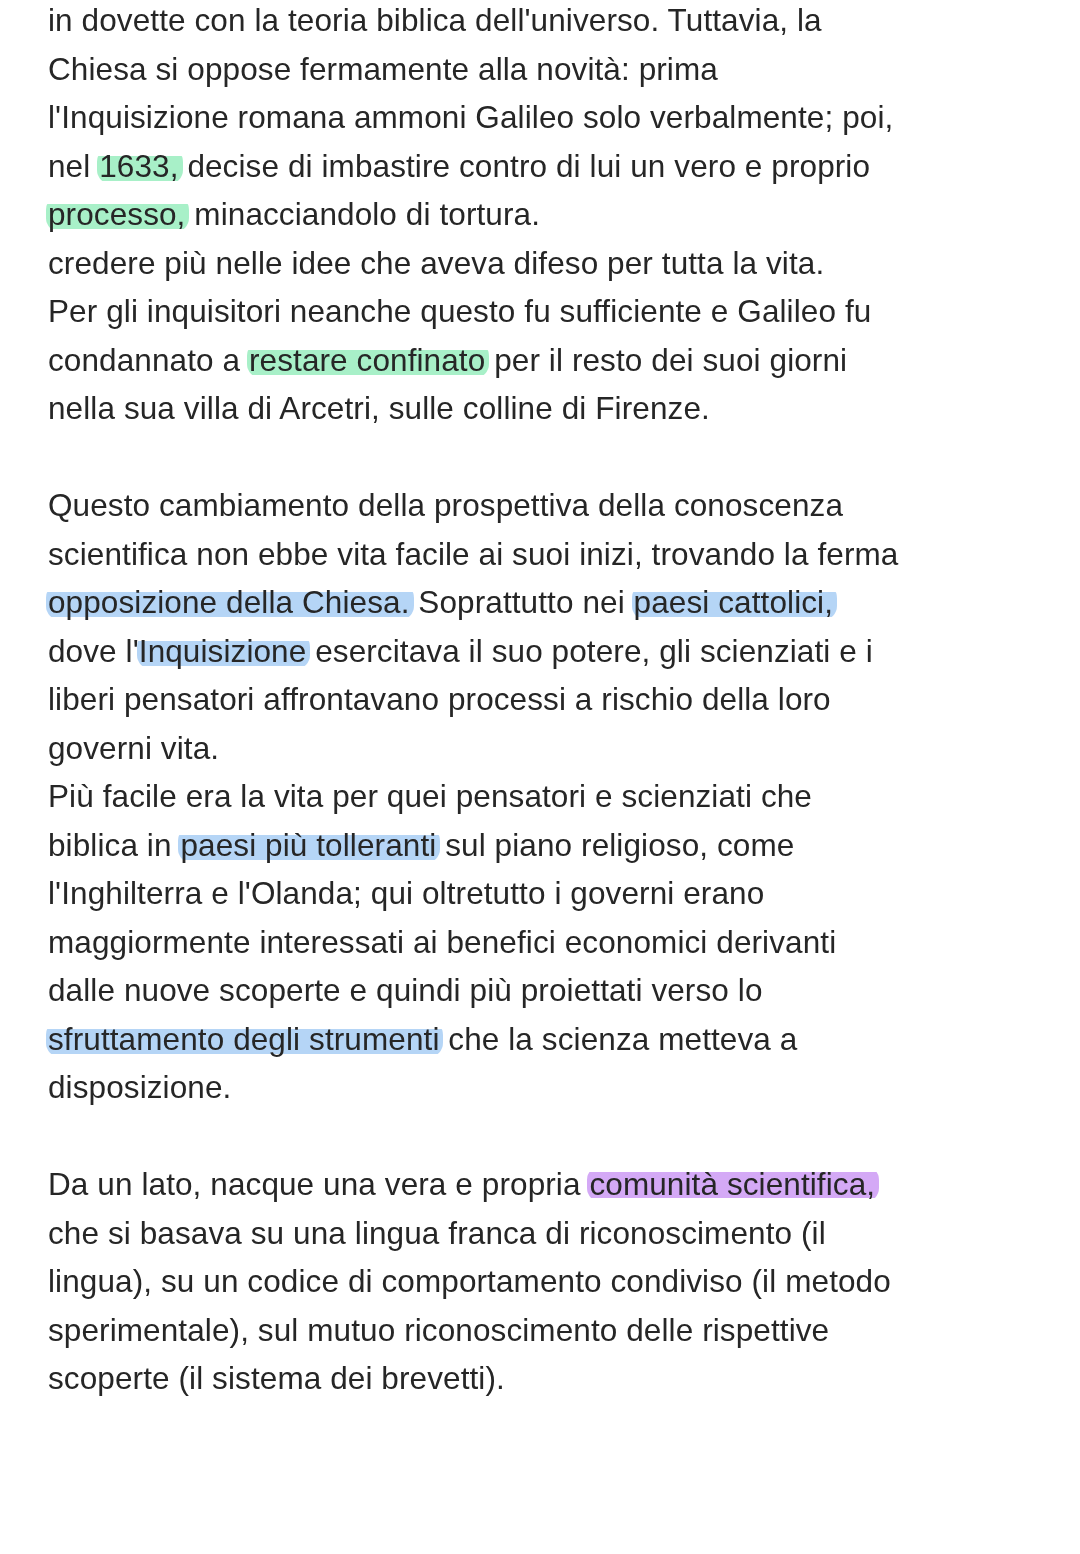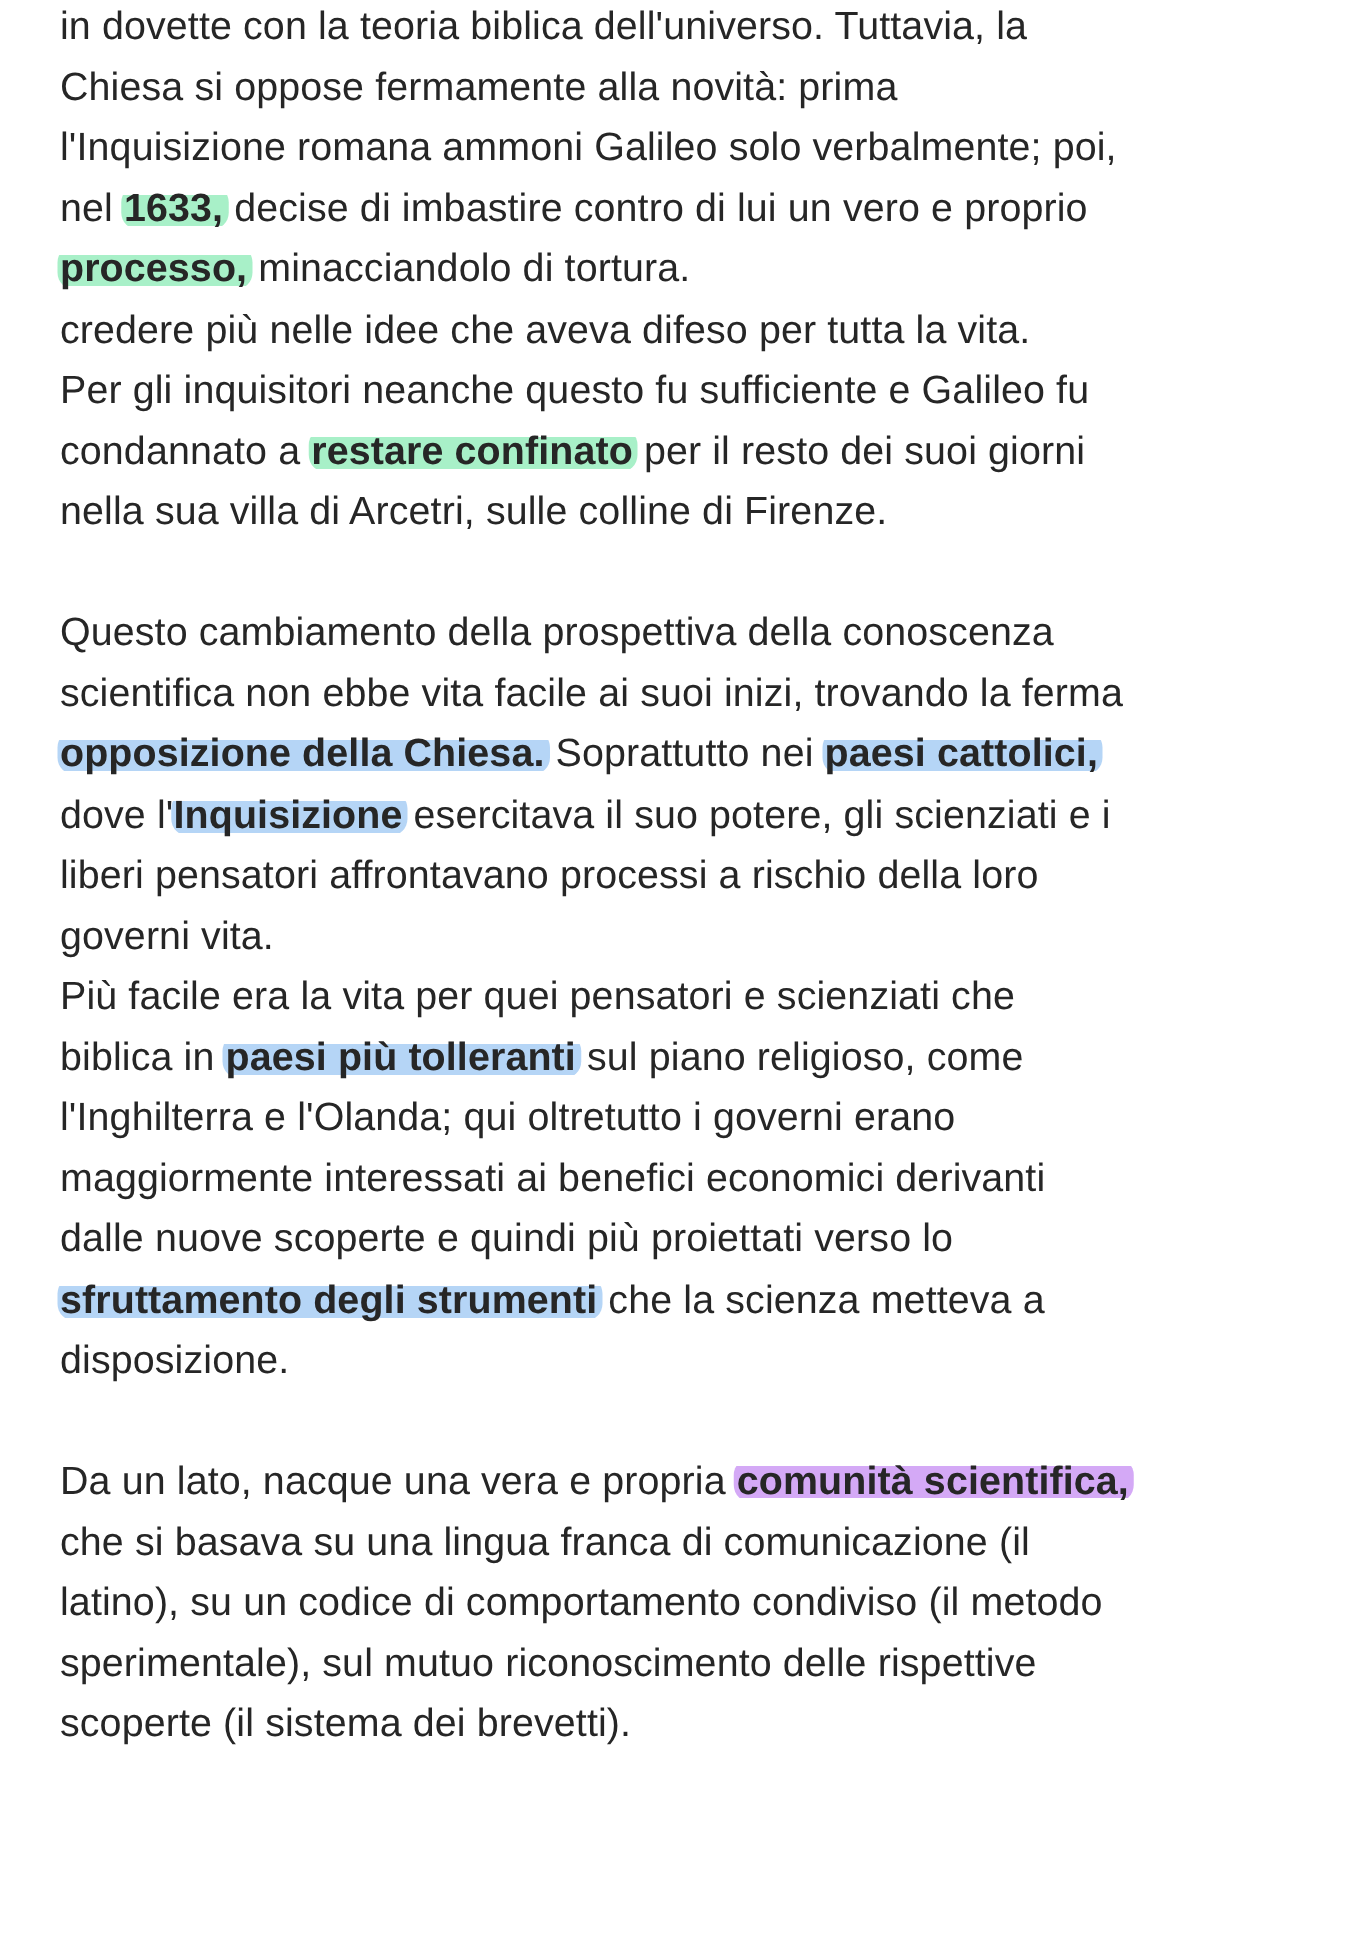--- a/index.html
+++ b/index.html
@@ -31,21 +31,20 @@
     }
     .gap {
       display: block;
       height: 48.5px;
     }
     .hl {
       border-radius: 14px;
       padding: 0 4px 0 2px;
       margin: 0 -4px 0 -2px;
       box-decoration-break: clone;
-      font-weight: bold;
       -webkit-box-decoration-break: clone;
     }
     .hl-green { background: linear-gradient(to bottom, transparent 22%, #a8f0c8 22%, #a8f0c8 92%, transparent 92%); }
     .hl-blue { background: linear-gradient(to bottom, transparent 22%, #b5d5f6 22%, #b5d5f6 92%, transparent 92%); }
     .hl-purple { background: linear-gradient(to bottom, transparent 18%, #d4a9f6 18%, #d4a9f6 90%, transparent 90%); }
     .hl-green, .hl-blue, .hl-purple { border-radius: 14px; }
   </style>
 </head>
 <body>
 
@@ -96,21 +95,21 @@
   <span class="line"><span>dalle nuove scoperte e quindi più proiettati verso lo</span></span>
 
   <span class="line"><span class="hl hl-blue">sfruttamento degli strumenti</span><span> che la scienza metteva a</span></span>
 
   <span class="line"><span>disposizione.</span></span>
 
   <span class="gap"></span>
 
   <span class="line"><span>Da un lato, nacque una vera e propria </span><span class="hl hl-purple">comunità scientifica,</span></span>
 
-  <span class="line"><span>che si basava su una lingua franca di comunicazione (il</span></span>
+  <span class="line"><span>che si basava su una lingua franca di riconoscimento (il</span></span>
 
-  <span class="line"><span>latino), su un codice di comportamento condiviso (il metodo</span></span>
+  <span class="line"><span>lingua), su un codice di comportamento condiviso (il metodo</span></span>
 
   <span class="line"><span>sperimentale), sul mutuo riconoscimento delle rispettive</span></span>
 
   <span class="line"><span>scoperte (il sistema dei brevetti).</span></span>
 
 </div>
 
 </body></html>

